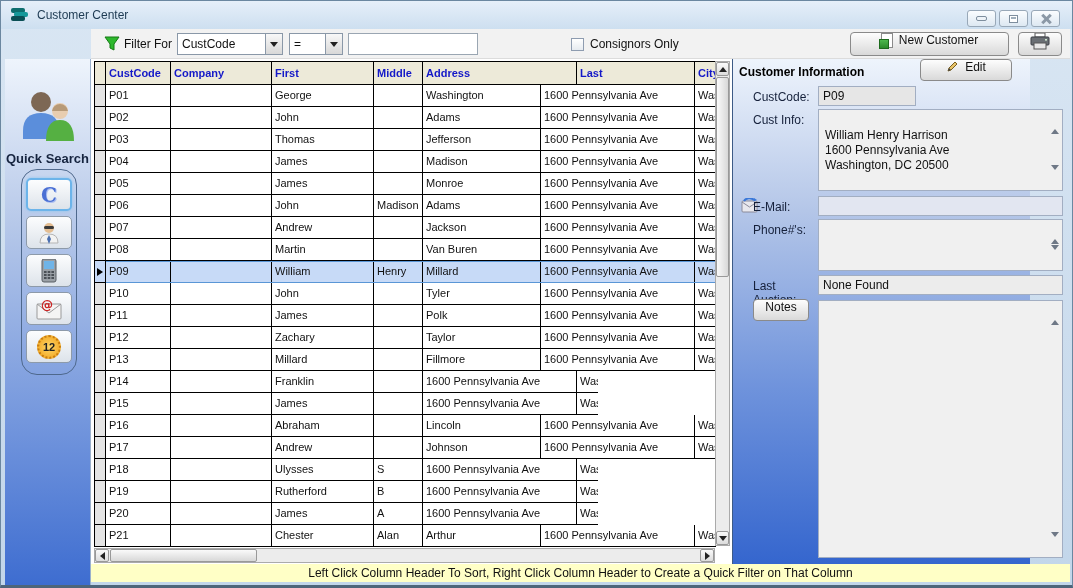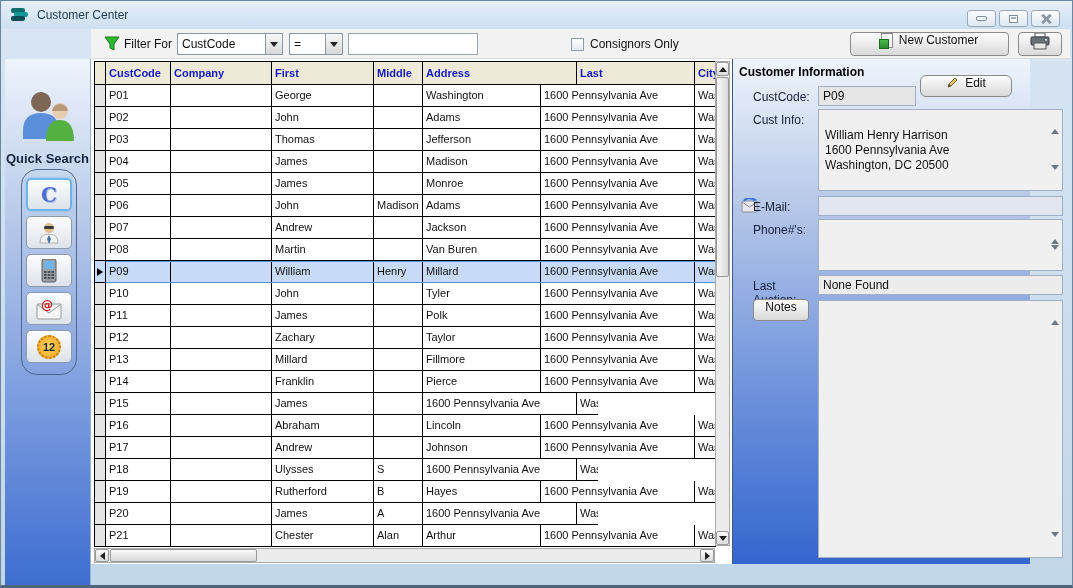--- a/index.html
+++ b/index.html
@@ -108,21 +108,21 @@
 
   
   .statusbar { position:absolute; left:90px; top:563px; width:979px; height:18px;
     background:#ffffc6; text-align:center; line-height:18px; font-size:12px; color:#111; }
 
   
   .panel { position:absolute; left:731px; top:58px; width:298px; height:505px;
     background:linear-gradient(180deg,#eef4fc 0%,#b4c6e8 30%,#6f93dc 65%,#3566ce 100%);
     border-left:1px solid #3c5a86; }
   .panel-title { position:absolute; left:6px; top:6px; font-weight:bold; font-size:12px; color:#000; }
-  .edit-btn { position:absolute; right:18px; top:16px; width:92px; height:22px;border-radius:6px; }
+  .edit-btn { position:absolute; right:18px; top:0; width:92px; height:22px; }
   .p-label { position:absolute; left:0; width:80px; text-align:left; color:#15203a;padding-left:20px; }
   .p-field { position:absolute; left:85px; background:#e9e9e9; border:1px solid #a2aec2;
     padding:2px 4px; overflow:hidden; white-space:nowrap; }
   .p-box { position:absolute; left:85px; width:245px; background:#f0f0f0; border:1px solid #a2aec2;
     padding:3px 16px 3px 6px; white-space:pre-line; line-height:15px; overflow:hidden; }
   .box-arrow { position:absolute; right:3px; }
   .ba-up { top:5px; } .ba-down { bottom:5px; }
   .tri-up-sm { width:0; height:0; border-left:4px solid transparent; border-right:4px solid transparent; border-bottom:5px solid #6e7886; }
   .tri-down-sm { width:0; height:0; border-left:4px solid transparent; border-right:4px solid transparent; border-top:5px solid #6e7886; }
   .email-icon { position:absolute; left:8px; top:139px; width:17px; height:15px; }
@@ -383,21 +383,20 @@
       <div class="cell c-last">Fillmore</div>
       <div class="cell c-address">1600 Pennsylvania Ave</div>
       <div class="cell c-city">Washington</div>
     </div>
         <div class="trow">
       <div class="cell c-ind"></div>
       <div class="cell c-custcode">P14</div>
       <div class="cell c-company"></div>
       <div class="cell c-first">Franklin</div>
       <div class="cell c-middle"></div>
-      <div class="cell c-last">Pierce</div>
       <div class="cell c-address">1600 Pennsylvania Ave</div>
       <div class="cell c-city">Washington</div>
     </div>
         <div class="trow">
       <div class="cell c-ind"></div>
       <div class="cell c-custcode">P15</div>
       <div class="cell c-company"></div>
       <div class="cell c-first">James</div>
       <div class="cell c-middle"></div>
       <div class="cell c-address">1600 Pennsylvania Ave</div>
@@ -431,21 +430,20 @@
       <div class="cell c-middle">S</div>
       <div class="cell c-address">1600 Pennsylvania Ave</div>
       <div class="cell c-city">Washington</div>
     </div>
         <div class="trow">
       <div class="cell c-ind"></div>
       <div class="cell c-custcode">P19</div>
       <div class="cell c-company"></div>
       <div class="cell c-first">Rutherford</div>
       <div class="cell c-middle">B</div>
-      <div class="cell c-last">Hayes</div>
       <div class="cell c-address">1600 Pennsylvania Ave</div>
       <div class="cell c-city">Washington</div>
     </div>
         <div class="trow">
       <div class="cell c-ind"></div>
       <div class="cell c-custcode">P20</div>
       <div class="cell c-company"></div>
       <div class="cell c-first">James</div>
       <div class="cell c-middle">A</div>
       <div class="cell c-address">1600 Pennsylvania Ave</div>
@@ -527,14 +525,17 @@
     <div class="btn notes-btn">
       <span>Notes</span>
     </div>
     <div class="p-box" style="top:241px; height:258px">
       <span></span>
       <span class="box-arrow ba-up"><span class="tri-up-sm"></span></span>
       <span class="box-arrow ba-down"><span class="tri-down-sm"></span></span>
     </div>
   </div>
 
+  <div class="statusbar">
+    <span>Left Click Column Header To Sort, Right Click Column Header to Create a Quick Filter on That Column</span>
+  </div>
 
 </div>
 
 </body></html>

